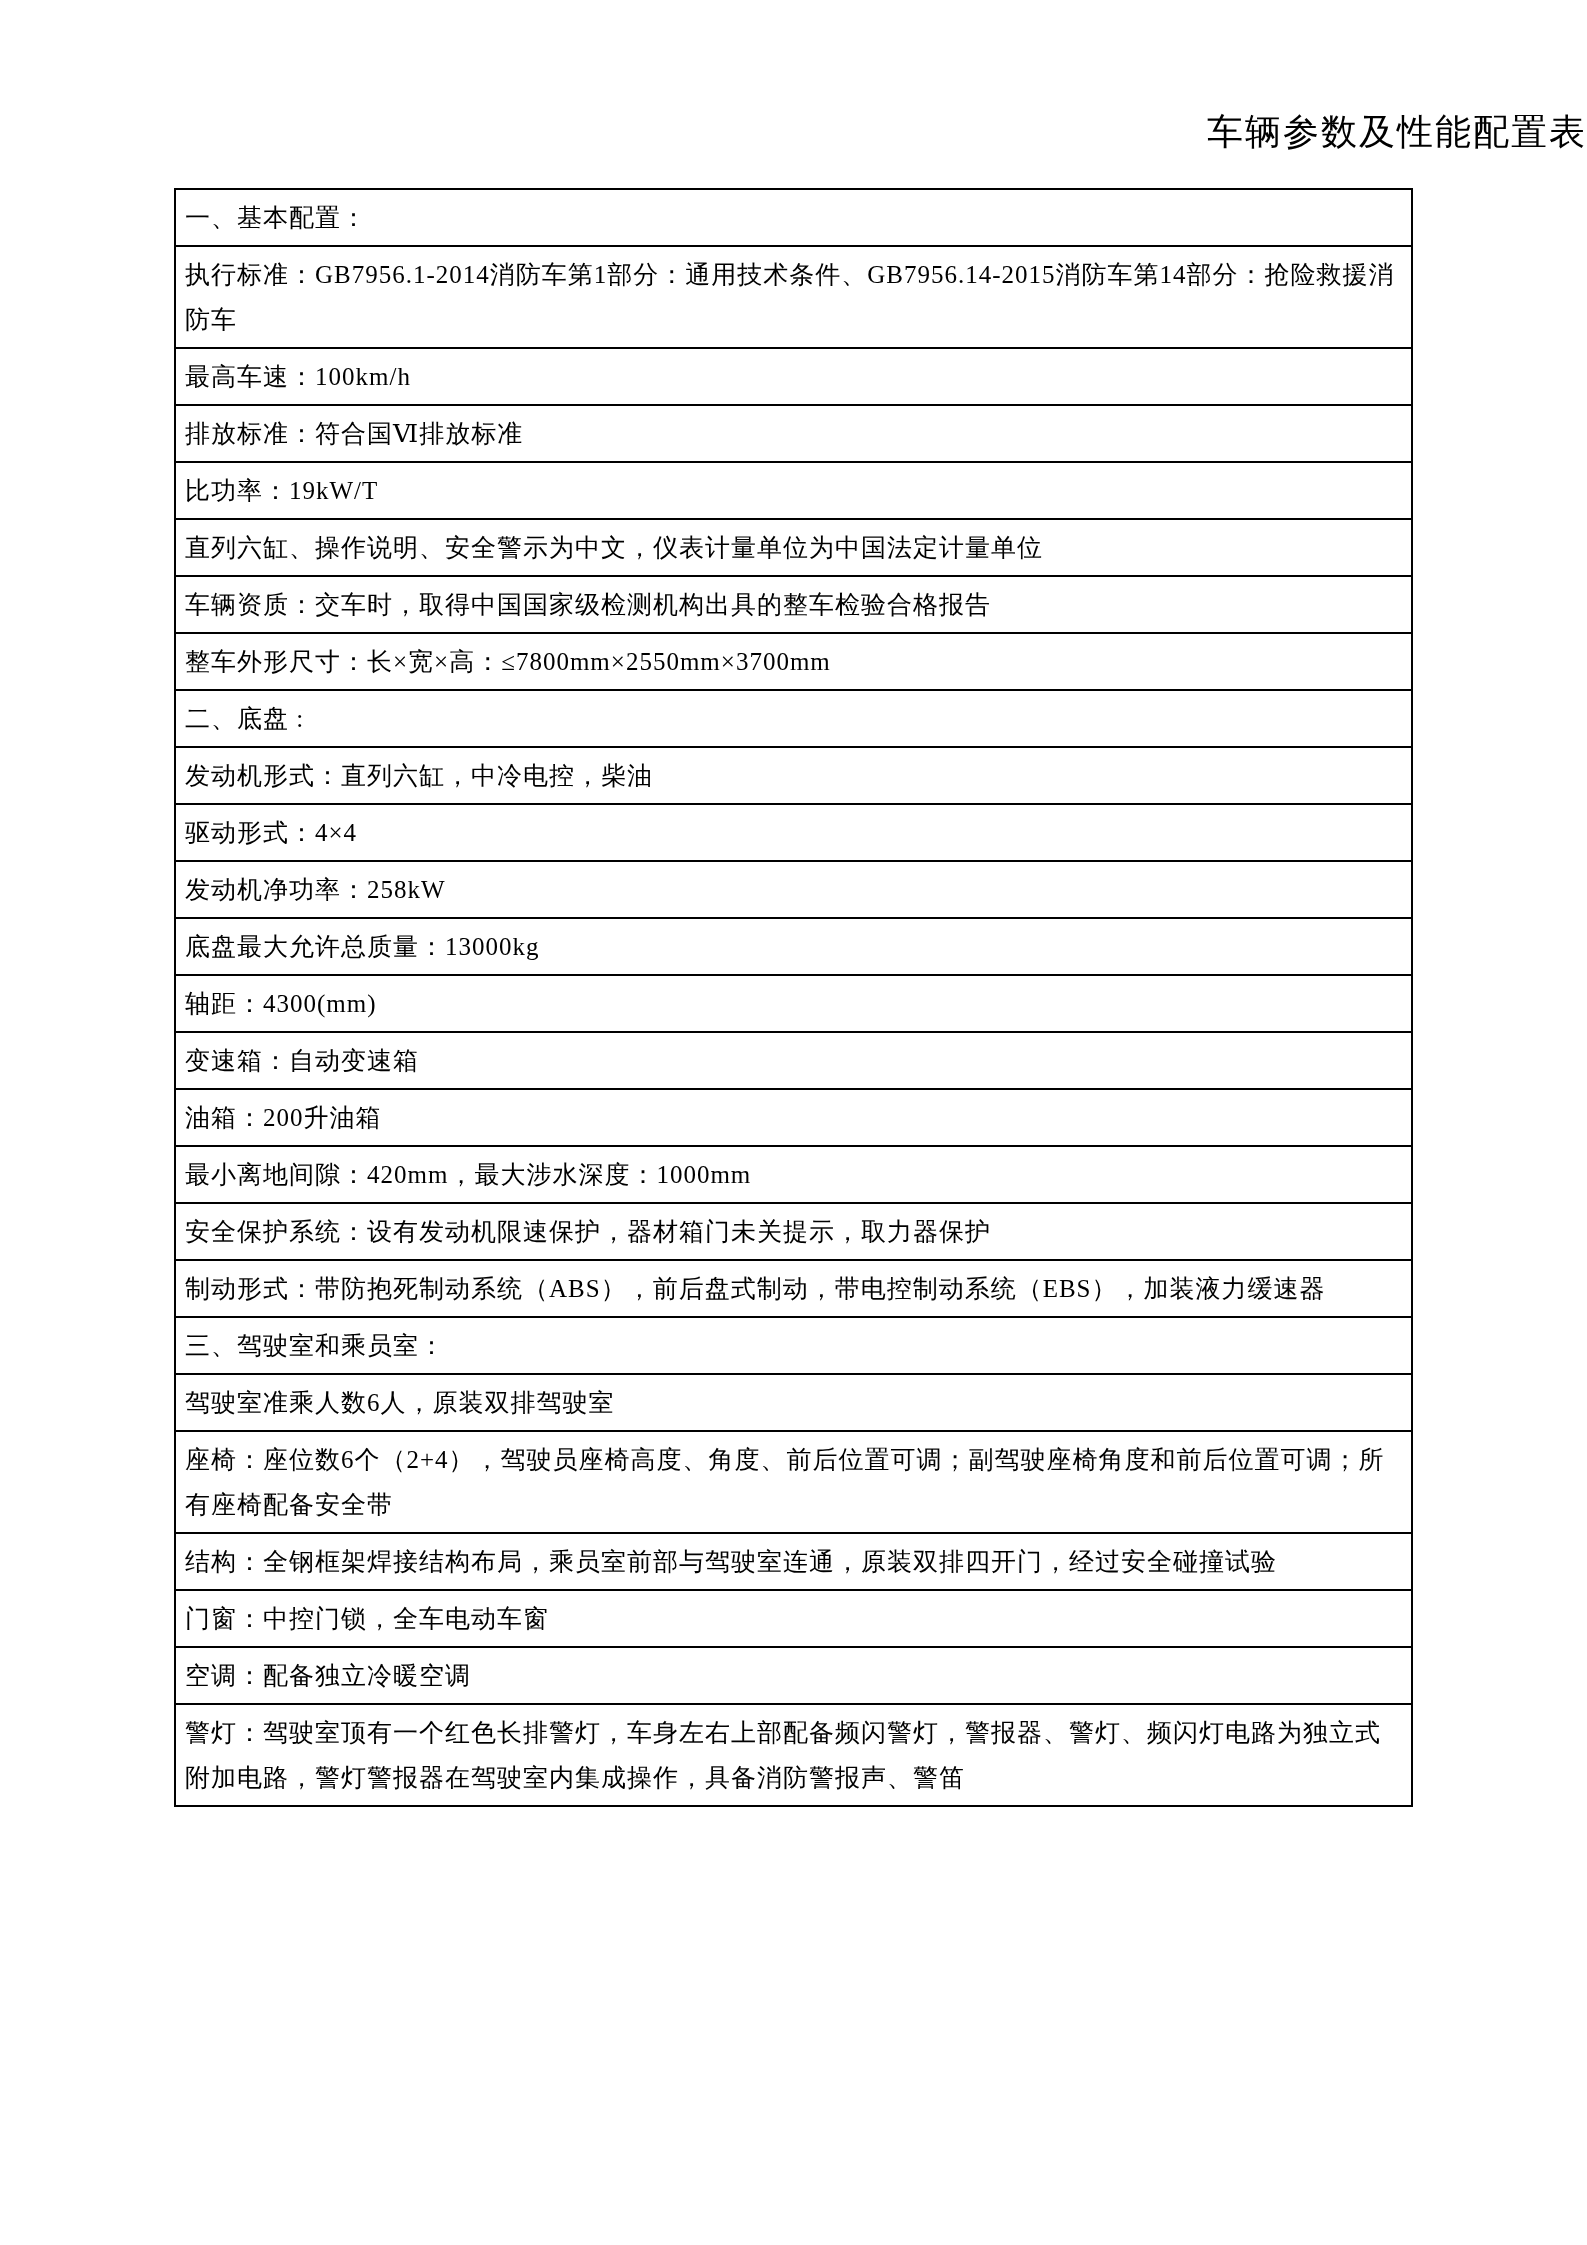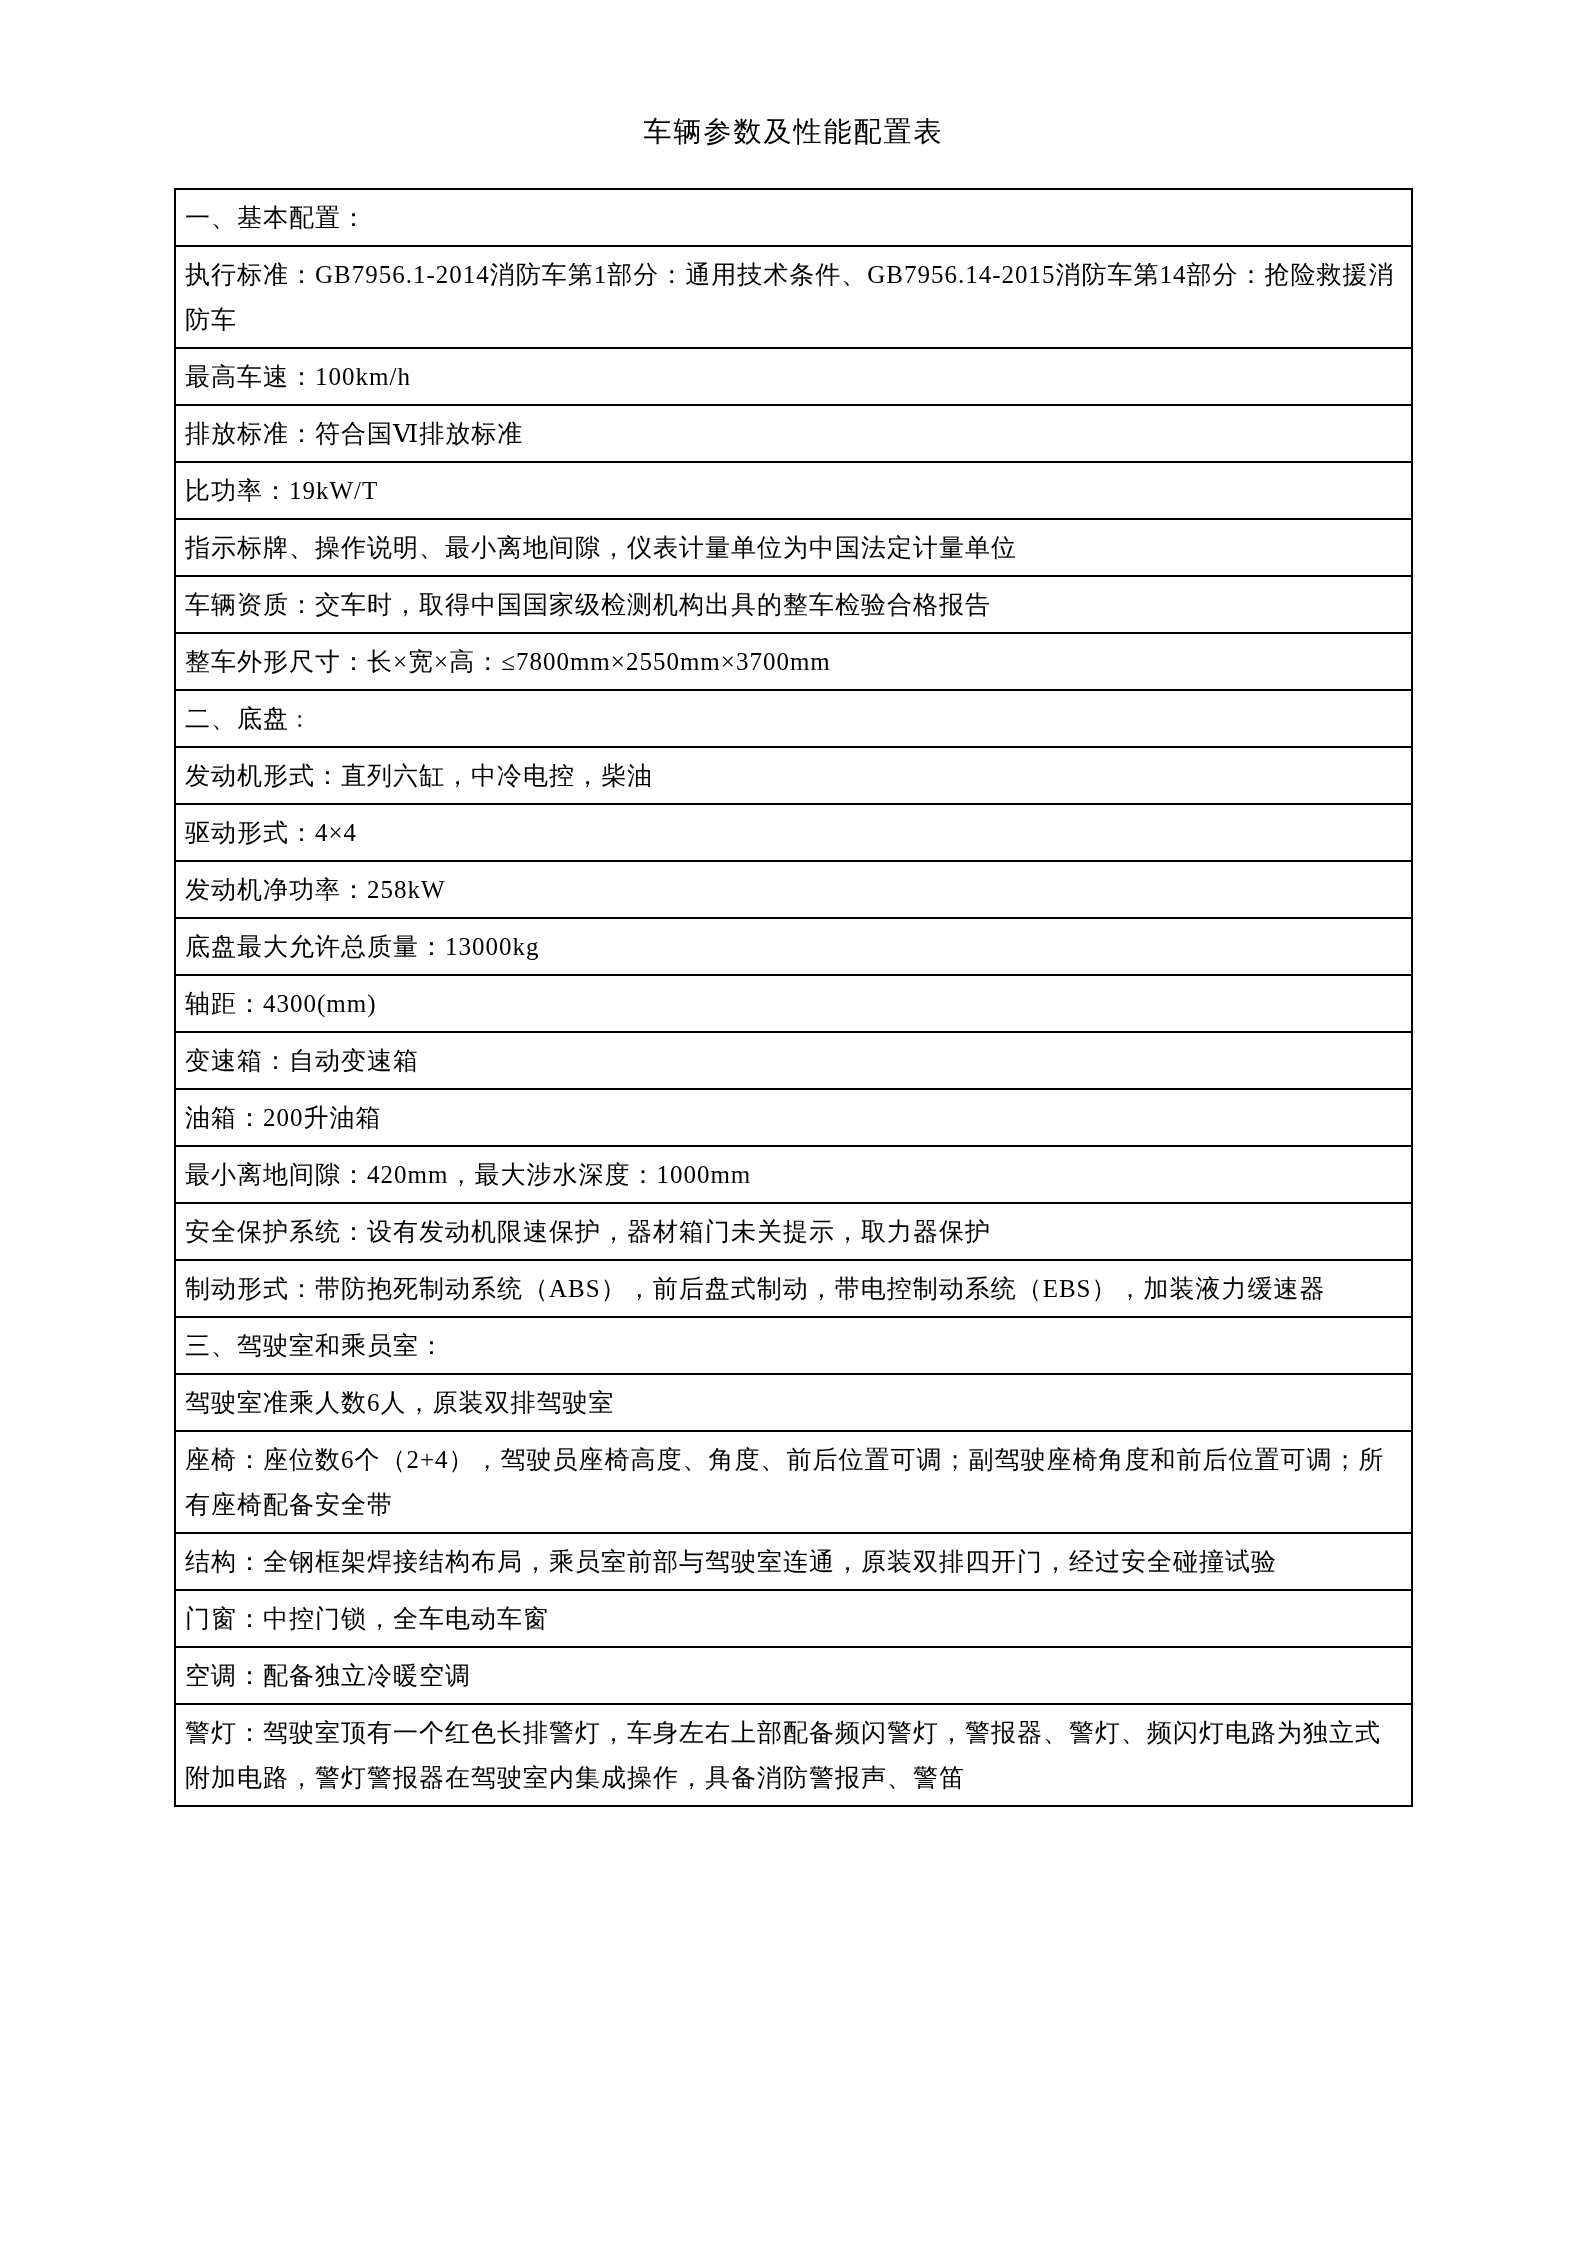--- a/index.html
+++ b/index.html
@@ -14,22 +14,22 @@
     background: #ffffff;
     color: #000000;
     overflow: hidden;
     font-family: "Liberation Serif", "DejaVu Serif", serif;
   }
   .doc-title {
     position: absolute;
     top: 108px;
     left: 0;
     width: 100%;
-    text-align: center;
-    font-size: 28px;
+    text-align: right;
+    font-size: 36px;
     line-height: 48px;
     letter-spacing: 2px;
     font-weight: 500;
     color: #000000;
   }
   table.spec-table {
     position: absolute;
     top: 188px;
     left: 174px;
     width: 1239px;
@@ -65,21 +65,21 @@
         <tr>
           <td>最高车速：100km/h</td>
         </tr>
         <tr>
           <td>排放标准：符合国Ⅵ排放标准</td>
         </tr>
         <tr>
           <td>比功率：19kW/T</td>
         </tr>
         <tr>
-          <td>指示标牌、操作说明、最小离地间隙，仪表计量单位为中国法定计量单位</td>
+          <td>直列六缸、操作说明、安全警示为中文，仪表计量单位为中国法定计量单位</td>
         </tr>
         <tr>
           <td>车辆资质：交车时，取得中国国家级检测机构出具的整车检验合格报告</td>
         </tr>
         <tr>
           <td>整车外形尺寸：长×宽×高：≤7800mm×2550mm×3700mm</td>
         </tr>
         <tr>
           <td>二、底盘 :</td>
         </tr>

